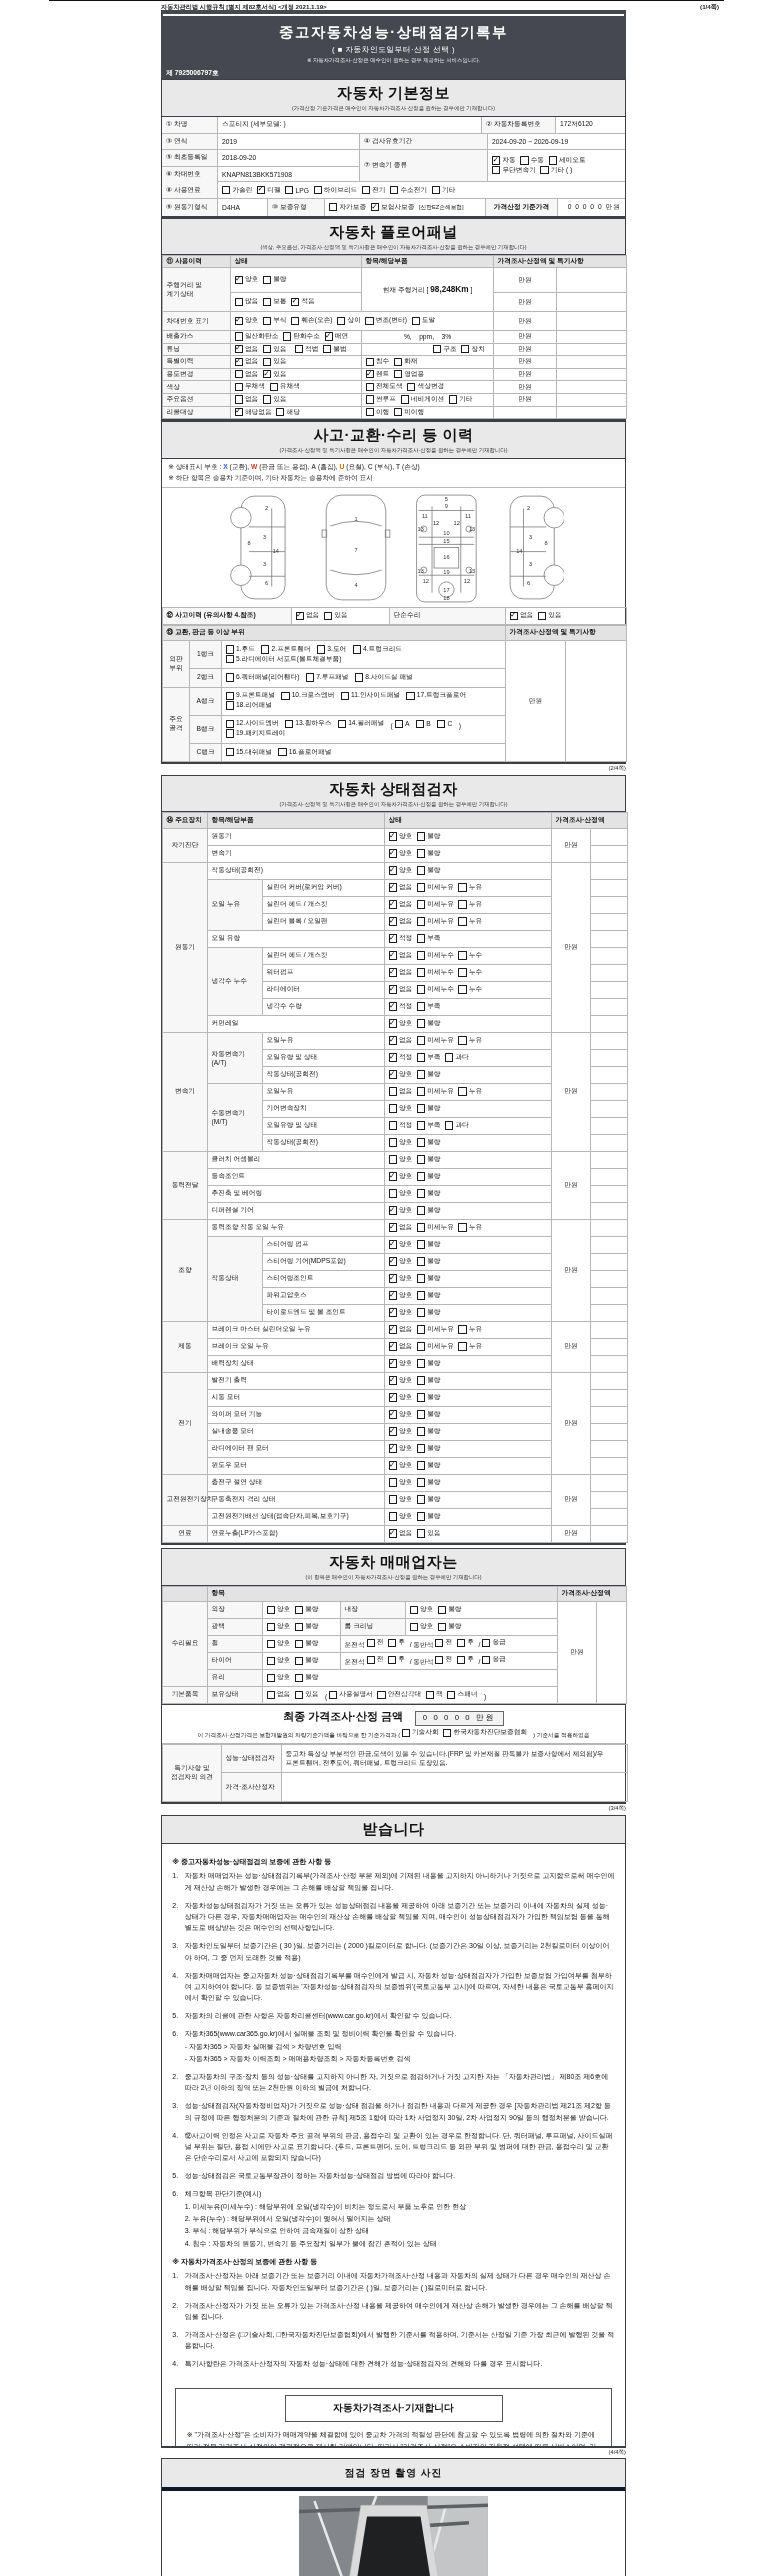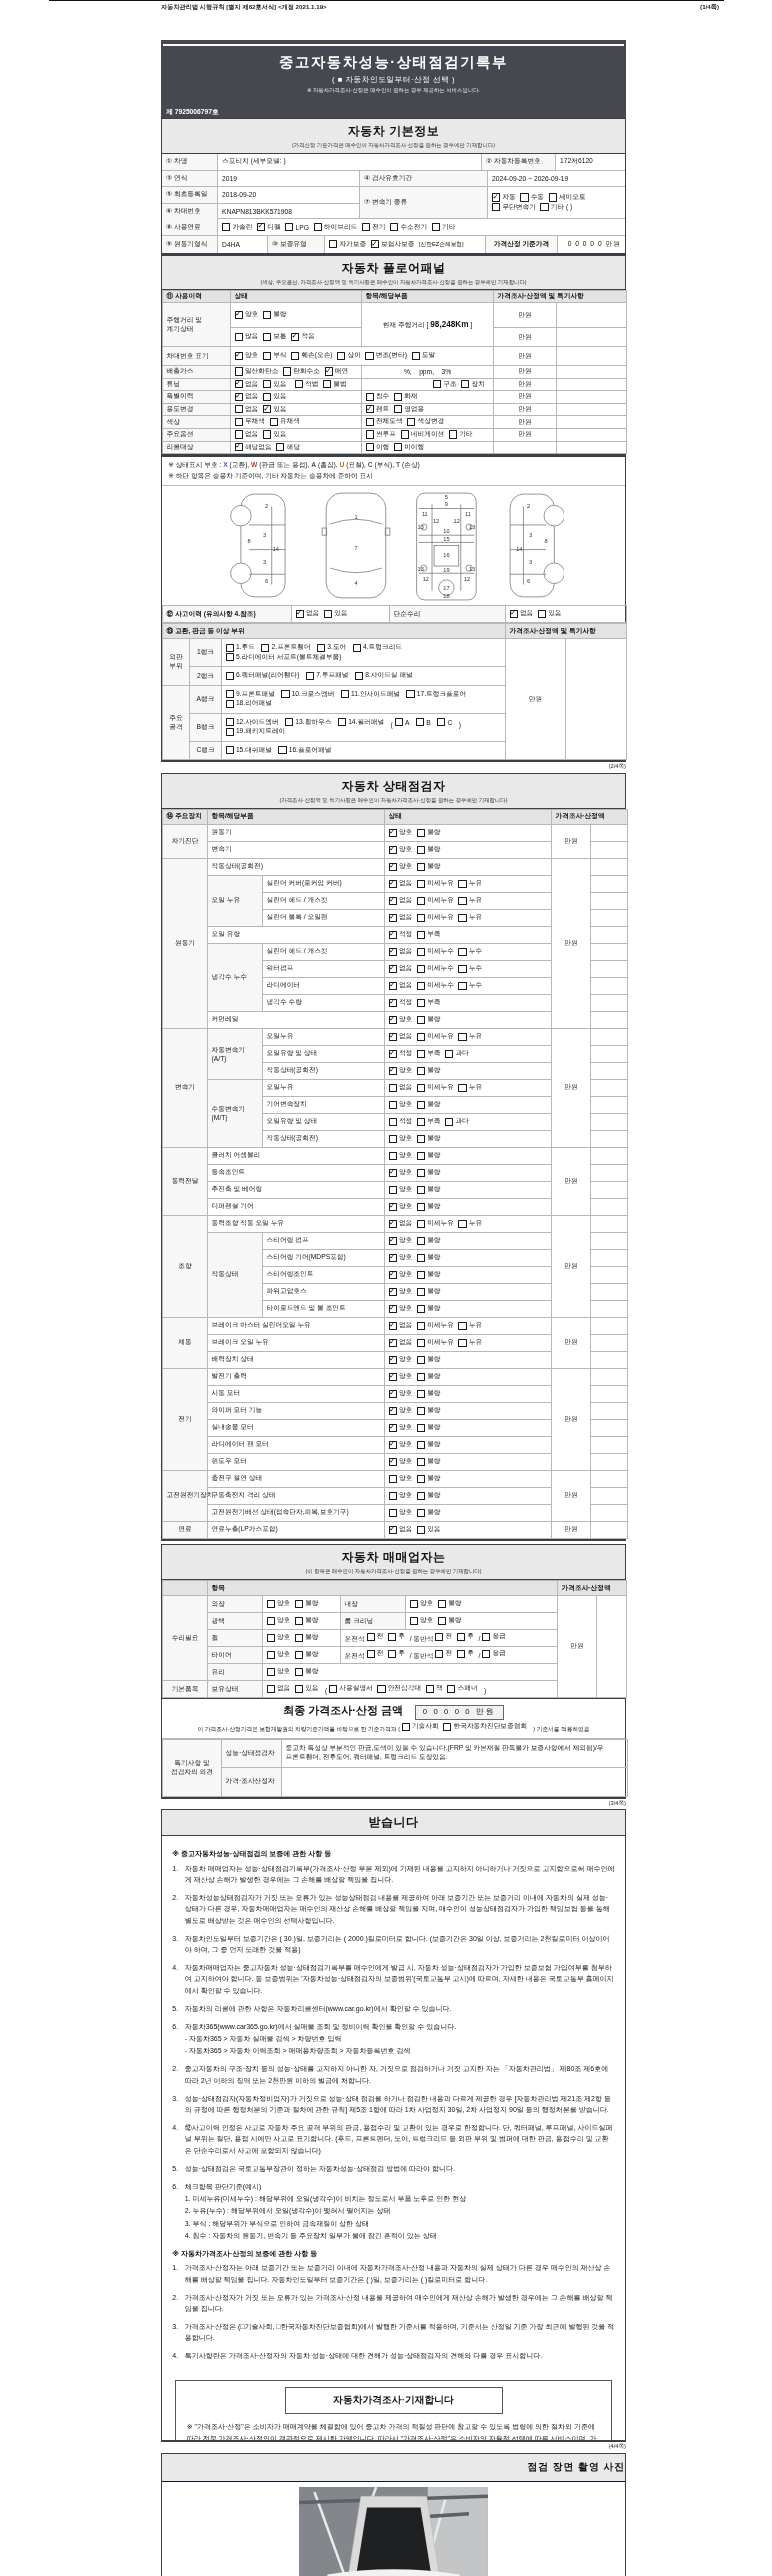--- a/index.html
+++ b/index.html
@@ -3,30 +3,30 @@
 <meta charset="utf-8">
 <style>
   html,body{margin:0;padding:0;background:#fff;}
   .canvas{position:relative;width:773px;height:2576px;background:#fff;overflow:hidden;
     font-family:"Liberation Sans","DejaVu Sans",sans-serif;color:#111;}
   .topline{position:absolute;left:49px;top:0;width:675px;height:1px;background:#111;}
   .pagehead{position:absolute;left:161px;top:2.6px;width:558px;display:flex;justify-content:space-between;
     font-size:6.2px;font-weight:bold;color:#222;}
   .col{position:absolute;left:161px;top:10.3px;width:465px;}
   
-  .masthead{position:relative;background:#45484e;color:#fff;height:78px;text-align:center;margin-top:30px;}
+  .masthead{position:relative;background:#45484e;color:#fff;height:69px;text-align:center;}
   .stripe{position:absolute;left:2.1px;right:2.1px;top:3.6px;height:2.6px;background:#fff;}
   .mtitle{padding-top:12.4px;font-size:14.4px;font-weight:bold;letter-spacing:1.5px;}
   .msub{margin-top:3.1px;font-size:7.7px;letter-spacing:0.5px;}
   .mnote{margin-top:2.1px;font-size:5.4px;color:#e8e8e8;}
   .mdoc{position:absolute;left:5.2px;bottom:1.5px;font-size:6.7px;font-weight:bold;}
   
   .box{border:1px solid #3c3f45;border-top-width:1.5px;border-bottom-width:2.1px;background:#fff;}
   .band{background:#e9e9e9;text-align:center;border-bottom:1px solid #3c3f45;padding:4.1px 0 3.6px;}
-  .band h2{margin:0;font-size:12px;font-weight:bold;letter-spacing:0.5px;}
+  .band h2{margin:0;font-size:15px;font-weight:bold;letter-spacing:0.5px;}
   .band .sub{margin-top:2.1px;font-size:5.4px;color:#333;}
   .marker{text-align:right;font-size:5.7px;color:#222;padding:1px 0 1.5px;}
   
   table{border-collapse:collapse;width:100%;table-layout:fixed;}
   td{border:0.5px solid #b7b7b7;font-size:6.7px;padding:1px 3.6px;vertical-align:middle;word-break:keep-all;}
   .hd{background:#e3e3e3;font-weight:bold;}
   .lb{background:#f7f7f7;}
   .ct{text-align:center;}
   .pr{text-align:center;color:#222;}
   .bk{background:#fff;}
@@ -55,21 +55,21 @@
   .nh{font-weight:bold;margin:5.2px 0 3.1px;}
   .ni{display:flex;margin-bottom:6.7px;}
   .ni .no{width:12.4px;flex:0 0 auto;}
   .ni .tx{flex:1;}
   .ni .subline{margin-top:1px;}
   .pbx{border:0.5px solid #555;margin:8.2px 13.4px 10.3px;padding:6.2px 10.3px 8.2px;}
   .pbx .ptit{width:216px;margin:0 auto 7.2px;border:0.5px solid #555;text-align:center;font-size:9.8px;
     font-weight:bold;padding:6.2px 0;}
   .pbx .pbody{font-size:7px;line-height:1.7;}
   
-  .phband{background:#e9e9e9;border-bottom:1px solid #0f172a;text-align:right;padding:7.2px 0;}
+  .phband{background:#e9e9e9;border-bottom:4px solid #0f172a;text-align:center;padding:7.2px 0;}
   .phband h2{margin:0;font-size:9.8px;font-weight:bold;letter-spacing:1px;}
   .ph{display:block;margin:5.2px auto 1px;}
 </style>
 </head>
 <body>
 
 <div class="canvas">
   <div class="topline"></div>
   <div class="pagehead">
     <span>자동차관리법 시행규칙 [별지 제82호서식] &lt;개정 2021.1.19&gt;</span>
@@ -393,20 +393,24 @@
                   <i></i>
                   <em>미이행</em>
                 </span></td>
               <td class="pr"></td>
               <td class="bk"></td>
             </tr>
   </tbody>
         </table>
       </div>
     <div class="box" id="sec-accident">
+        <div class="band">
+          <h2>사고·교환·수리 등 이력</h2>
+          <div class="sub">(가격조사·산정액 및 특기사항은 매수인이 자동차가격조사·산정을 원하는 경우에만 기재합니다)</div>
+        </div>
   <div class="legend">※ 상태표시 부호 : <b style="color:#3a62c4">X</b> (교환), <b style="color:#c23b2a">W</b> (판금 또는 용접), <b style="color:#555555">A</b> (흠집), <b style="color:#b86a00">U</b> (요철), <b style="color:#555555">C</b> (부식), <b style="color:#555555">T</b> (손상)</div>
   <div class="legend2">※ 하단 항목은 승용차 기준이며, 기타 자동차는 승용차에 준하여 표시</div>
 
   <svg class="diag" width="340" height="112" viewBox="0 0 660 218">
     <g stroke="#777" fill="none" stroke-width="1.5">
       <g transform="translate(18,4)">
               <rect x="14" y="4" rx="26" width="86" height="200"></rect>
         <circle cx="14" cy="46" r="20" fill="#fff"></circle>
               <circle cx="14" cy="158" r="20" fill="#fff"></circle>
         <line x1="30" y1="64" x2="100" y2="64"></line>

